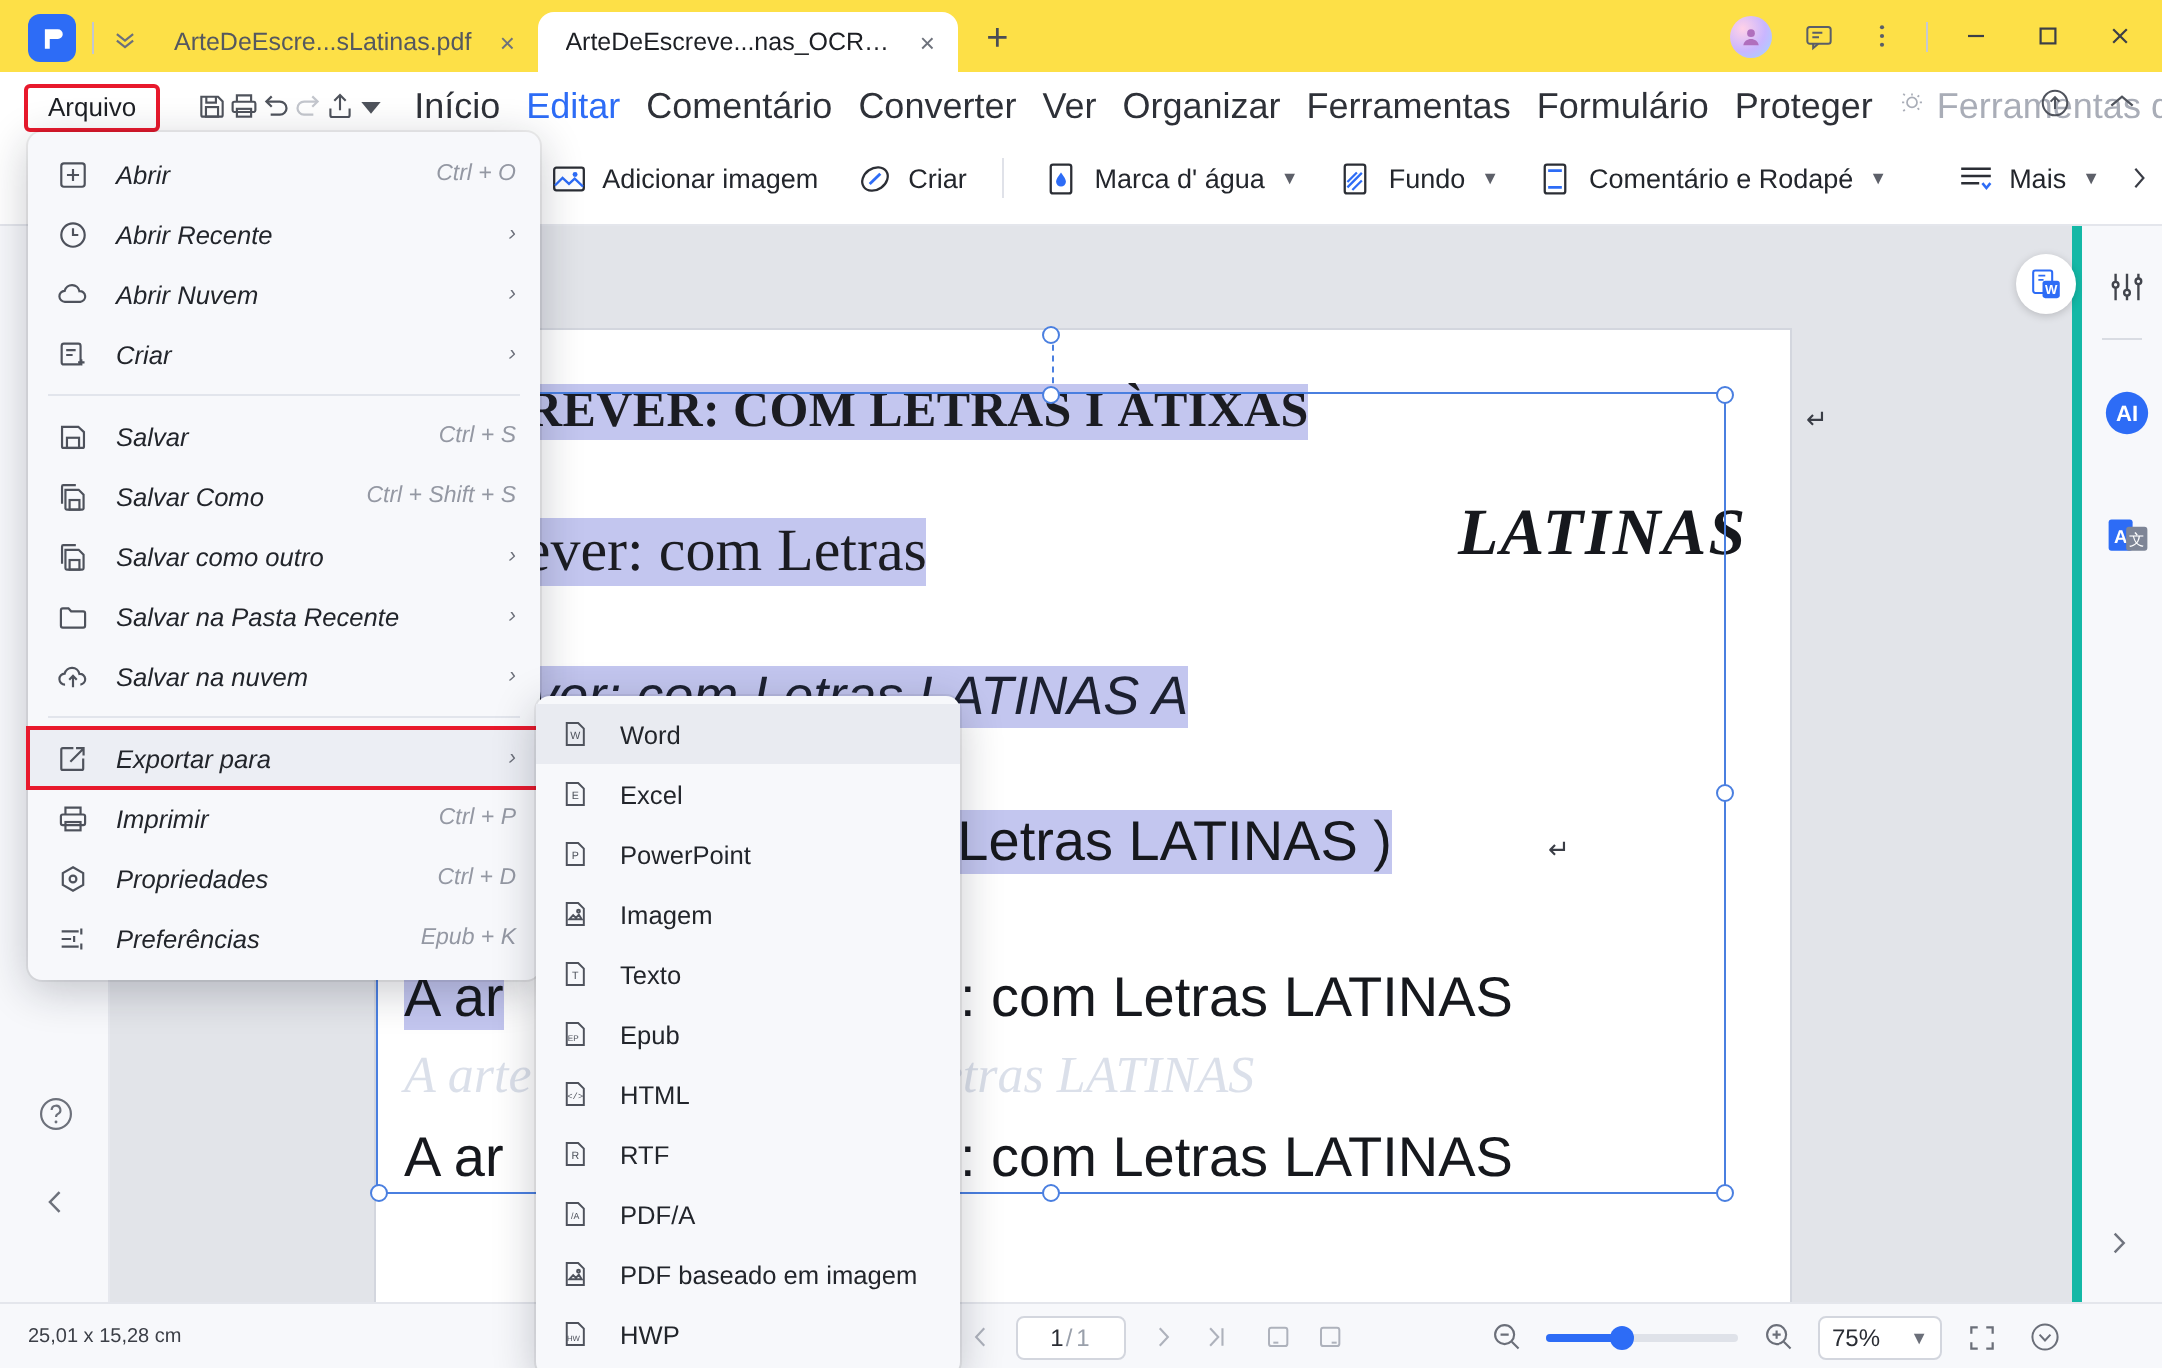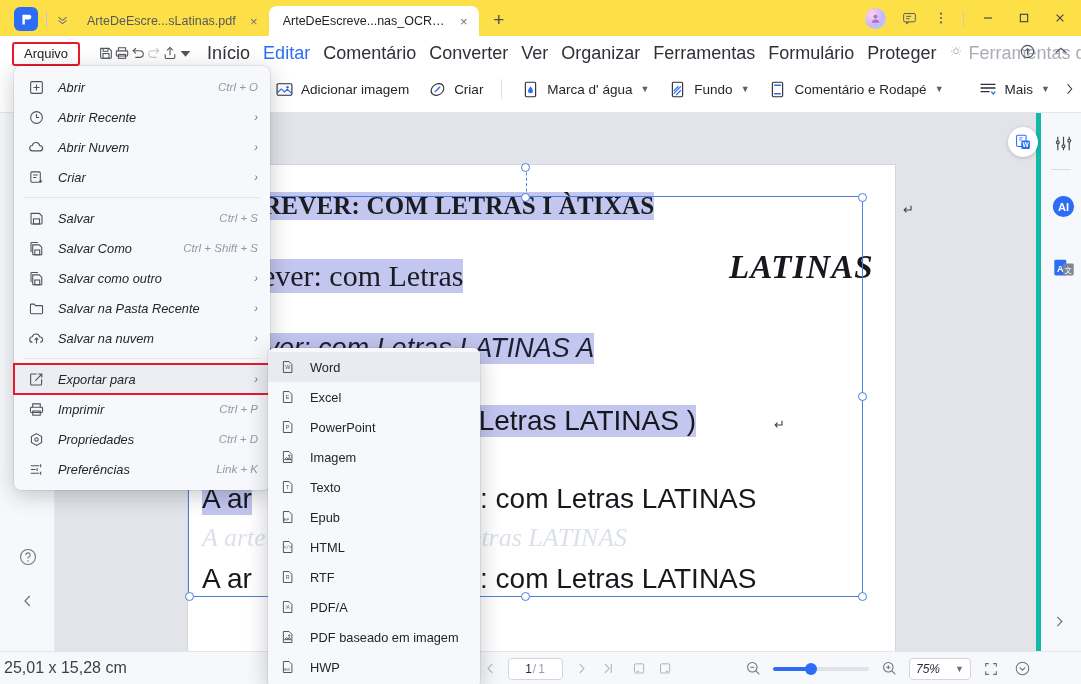--- a/index.html
+++ b/index.html
@@ -176,38 +176,38 @@
     position:absolute; right: 10px; bottom: 18px; width:24px;height:24px;
     display:flex;align-items:center;justify-content:center;color:#70747e;cursor:pointer;
   }
 
   
   .statusbar {
     position: absolute; left: 0; bottom: 0; width: 1081px; height: 33px;
     background: #f7f8fb; border-top: 1px solid #e4e6ec;
     display: flex; align-items: center;
   }
-  .dims { font-size: 16px; color: #3c3f47; margin-left: 4px; }
+  .dims { font-size: 10px; color: #3c3f47; margin-left: 14px; }
   .pagenav {
     position: absolute; left: 478px; top: 0; height: 33px;
     display: flex; align-items: center; gap: 2px;
   }
   .nbtn {
     width: 24px; height: 24px; display:flex; align-items:center;
     justify-content:center; color:#aeb2bc; cursor:pointer;
   }
   .pagebox {
     width: 55px; height: 22px; border: 1px solid #d3d6de; border-radius: 4px;
     background: #fff; font-size: 12px; color: #2a2d34;
     display:flex; align-items:center; justify-content:center; margin: 0 4px;
   }
   .pagebox .sep { color:#9aa0ab; margin: 0 1px; }
   .zoomgrp {
     position: absolute; left: 742px; top: 0; height: 33px;
-    display:flex; align-items:center; gap: 9px; font-style: italic;
+    display:flex; align-items:center; gap: 9px;
   }
   .zicon { width:22px;height:22px;display:flex;align-items:center;justify-content:center;color:#6b6f79;cursor:pointer;}
   .slider { position: relative; width: 96px; height: 4px; background:#dfe2e9; border-radius:2px; cursor:pointer;}
   .slider .fill { position:absolute; left:0; top:0; height:4px; width:36px; background:#2d6cf6; border-radius:2px;}
   .slider .knob { position:absolute; left:32px; top:-4px; width:12px;height:12px;border-radius:50%;background:#2d6cf6;}
   .zoomsel {
     width: 62px; height: 22px; border: 1px solid #d3d6de; border-radius: 4px;
     background:#fff; font-size:12px; color:#2a2d34; display:flex;
     align-items:center; justify-content:space-between; padding: 0 6px; cursor:pointer;
   }
@@ -768,21 +768,21 @@
       <span class="mi-sc">Ctrl + D</span>
     </div>
     <div class="mi">
       <span class="mi-ic">
         <svg width="17" height="17" viewBox="0 0 18 18" fill="none" stroke="currentColor" stroke-width="1.15">
             <path d="M3 5h9M3 9h5M3 13h9"></path>
             <path d="M13.4 3.4v3.2M9.6 7.4v3.2M13.4 11.4v3.2"></path>
           </svg>
       </span>
       <span class="mi-lb">Preferências</span>
-      <span class="mi-sc">Link + K</span>
+      <span class="mi-sc">Epub + K</span>
     </div>
   </div>
 
   <div class="submenu">
     <div class="si sel">
       <span class="si-ic">
         <svg width="16" height="16" viewBox="0 0 18 18" fill="none" stroke="#4e525c" stroke-width="1.1">
             <path d="M3.8 2.8h6.4l3.2 3.2v9.2H3.8z"></path>
             <text x="8.6" y="11.6" font-size="6" fill="#4e525c" stroke="none" text-anchor="middle" font-family="Liberation Sans, sans-serif">W</text>
           </svg>

